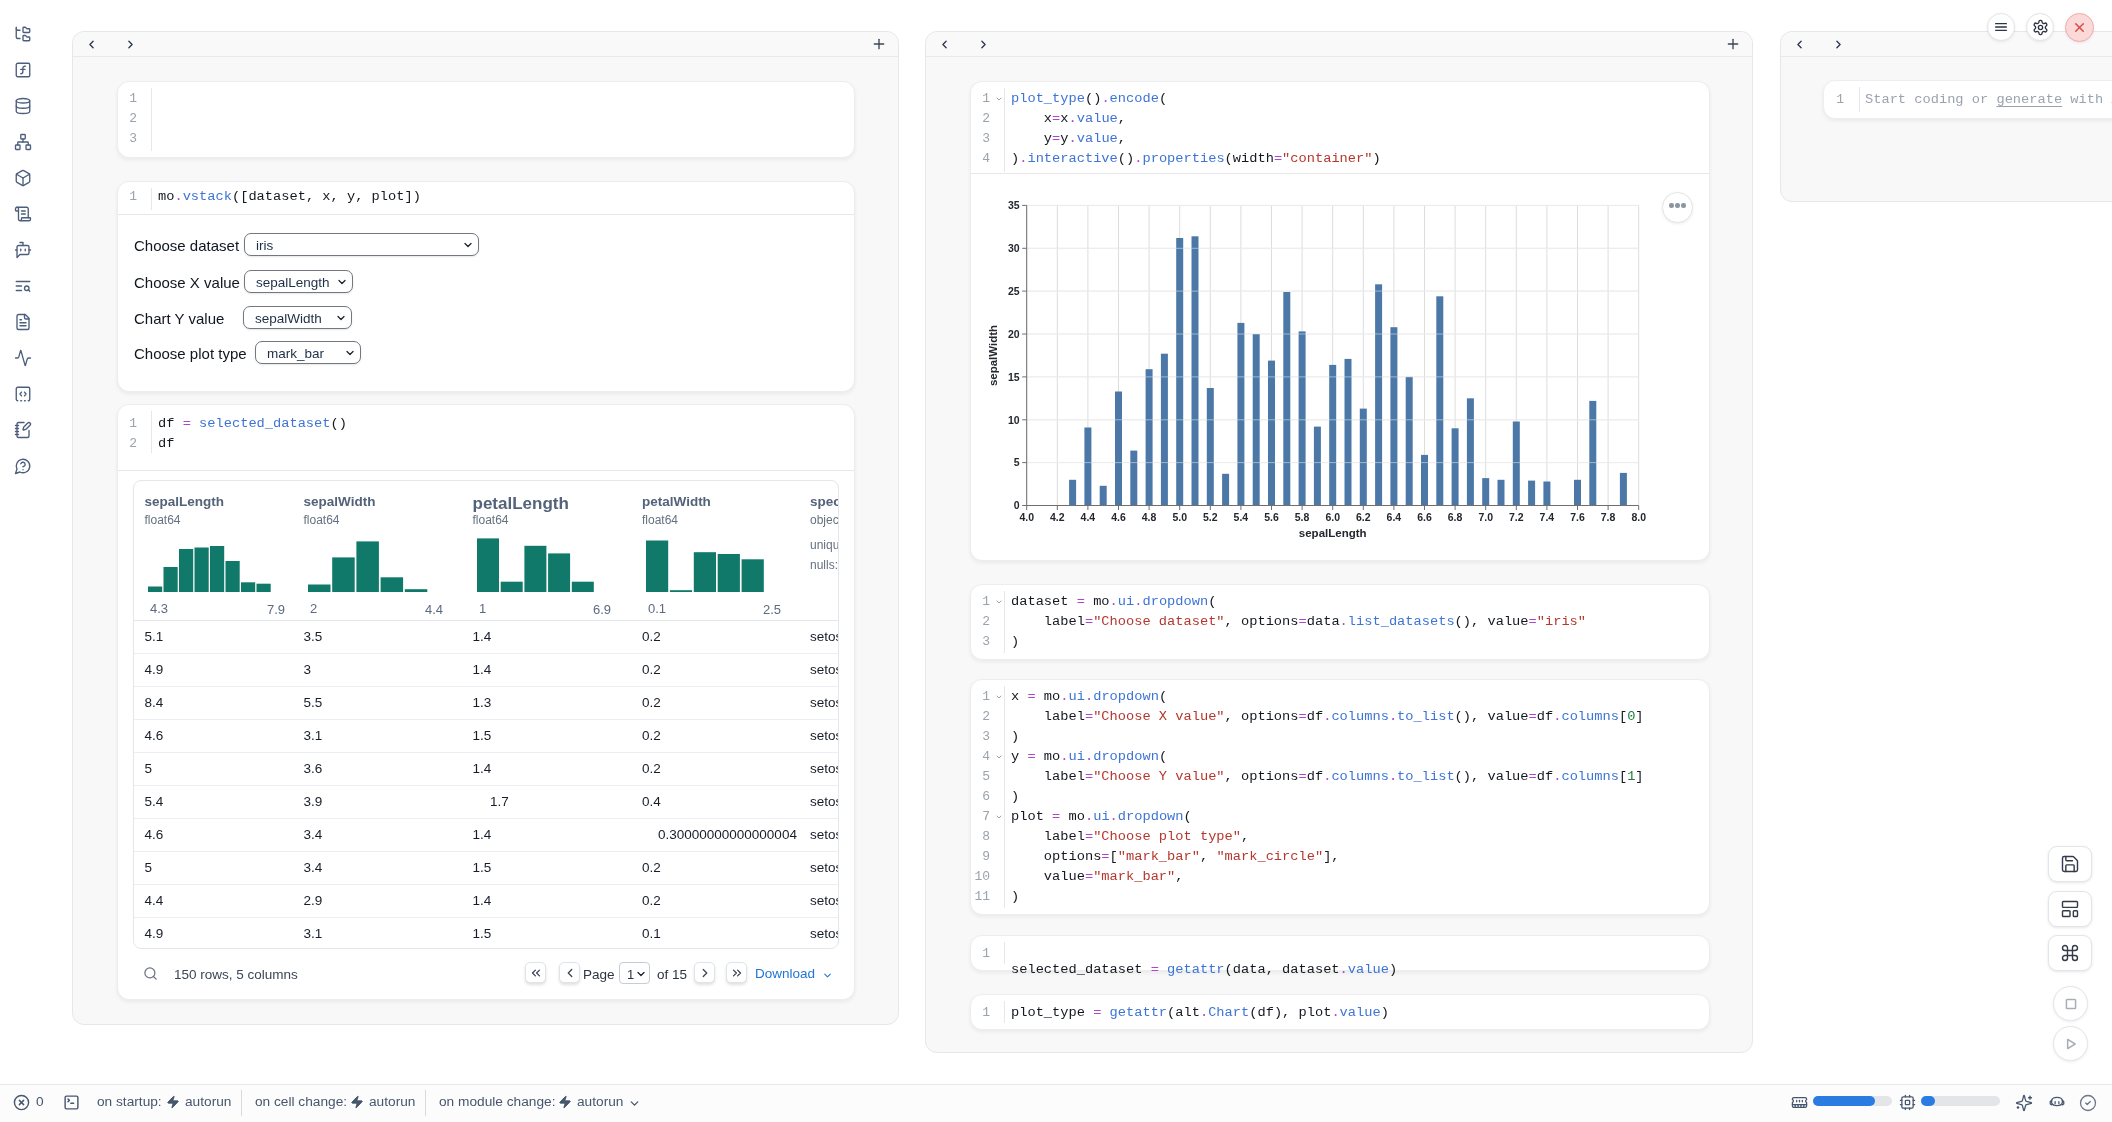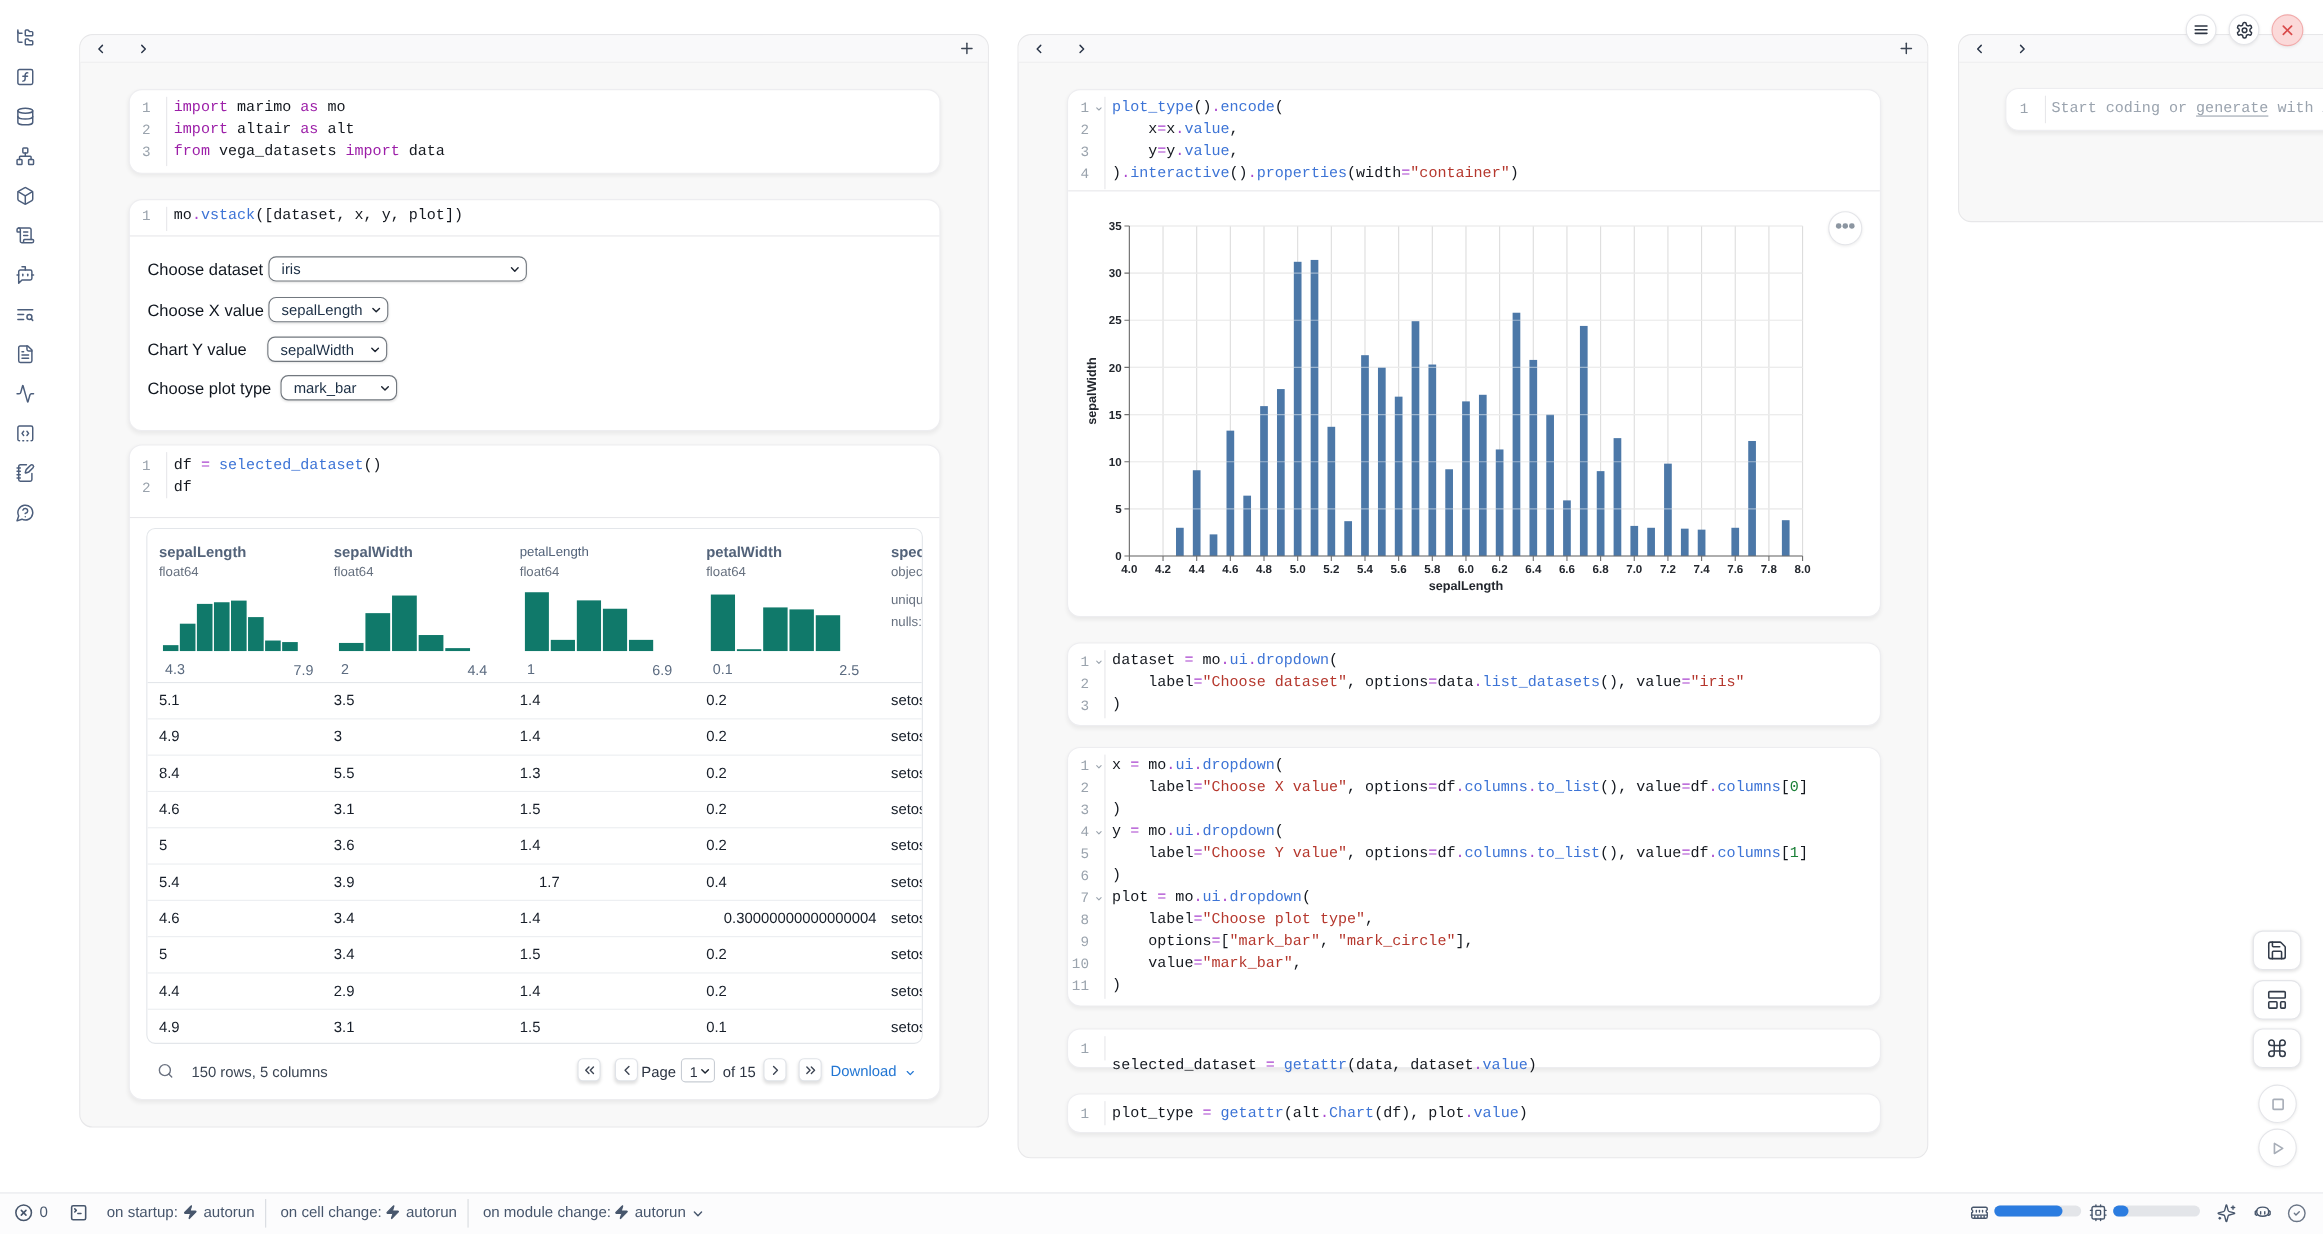--- a/index.html
+++ b/index.html
@@ -145,21 +145,20 @@
     <path d="m9 18 6-6-6-6"></path>
   </svg>
 <div class="cell" style="left:117px;top:81px;width:738px;height:77px;border-radius:12px">
 <div class="gut" style="right:717px;top:7px">
       <div>1</div>
       <div>2</div>
       <div>3</div>
     </div>
 <div class="gdiv" style="left:33px;bottom:6px"></div>
 
-<pre class="code" style="left:40px;top:7px"><div><span style="color:#9c1fa8">import</span> marimo <span style="color:#9c1fa8">as</span> mo</div><div><span style="color:#9c1fa8">import</span> altair <span style="color:#9c1fa8">as</span> alt</div><div><span style="color:#9c1fa8">from</span> vega_datasets <span style="color:#9c1fa8">import</span> data</div></pre>
 </div>
 <div class="cell" style="left:117px;top:181px;width:738px;height:211px;border-radius:12px">
 <div class="gut" style="right:717px;top:5px">
       <div>1</div>
     </div>
 <div class="gdiv" style="left:33px;height:22px"></div>
 
 <pre class="code" style="left:40px;top:5px"><div>mo<span style="color:#ab47cf">.</span><span style="color:#3d74d6">vstack</span>([dataset, x, y, plot])</div></pre>
 <div class="abs" style="left:0;right:0;top:32px;height:1px;background:#e7e7ea"></div>
     <div class="lbl" style="left:16px;top:55px">Choose dataset</div>
@@ -198,21 +197,21 @@
     </div>
 <div class="gdiv" style="left:33px;height:42px"></div>
 
 <pre class="code" style="left:40px;top:9px"><div>df <span style="color:#ab47cf">=</span> <span style="color:#3d74d6">selected_dataset</span>()</div><div>df</div></pre>
 <div class="abs" style="left:0;right:0;top:65px;height:1px;background:#e7e7ea"></div>
     <div class="abs" style="left:15px;top:75px;width:706px;height:469px;border:1px solid #e3e6ea;border-radius:8px;background:#fff;overflow:hidden">
       <div class="abs" style="left:10.5px;top:13px;font-size:13.5px;font-weight:bold;color:#53637a">sepalLength</div>
       <div class="abs" style="left:10.5px;top:32px;font-size:12px;color:#66707f">float64</div>
       <div class="abs" style="left:169.5px;top:13px;font-size:13.5px;font-weight:bold;color:#53637a">sepalWidth</div>
       <div class="abs" style="left:169.5px;top:32px;font-size:12px;color:#66707f">float64</div>
-      <div class="abs" style="left:338.5px;top:13px;font-size:12px;font-weight:normal;color:#53637a">petalLength</div>
+      <div class="abs" style="left:338.5px;top:13px;font-size:17px;font-weight:bold;color:#53637a">petalLength</div>
       <div class="abs" style="left:338.5px;top:32px;font-size:12px;color:#66707f">float64</div>
       <div class="abs" style="left:508px;top:13px;font-size:13.5px;font-weight:bold;color:#53637a">petalWidth</div>
       <div class="abs" style="left:508px;top:32px;font-size:12px;color:#66707f">float64</div>
       <div class="abs" style="left:676px;top:13px;font-size:13.5px;font-weight:bold;color:#53637a">species</div>
       <div class="abs" style="left:676px;top:32px;font-size:12px;color:#66707f">object</div>
       <div class="abs" style="left:676px;top:57px;font-size:12px;color:#66707f">unique:&nbsp;3</div>
       <div class="abs" style="left:676px;top:77px;font-size:12px;color:#66707f">nulls:&nbsp;0</div>
       <svg class="abs" style="left:13.5px;top:53px" width="126.0" height="58" viewBox="0 0 126.0 58">
         <rect x="0.0" y="52.5" width="14.2" height="5.5" fill="#10796a"></rect>
         <rect x="15.5" y="33.0" width="14.2" height="25.0" fill="#10796a"></rect>

